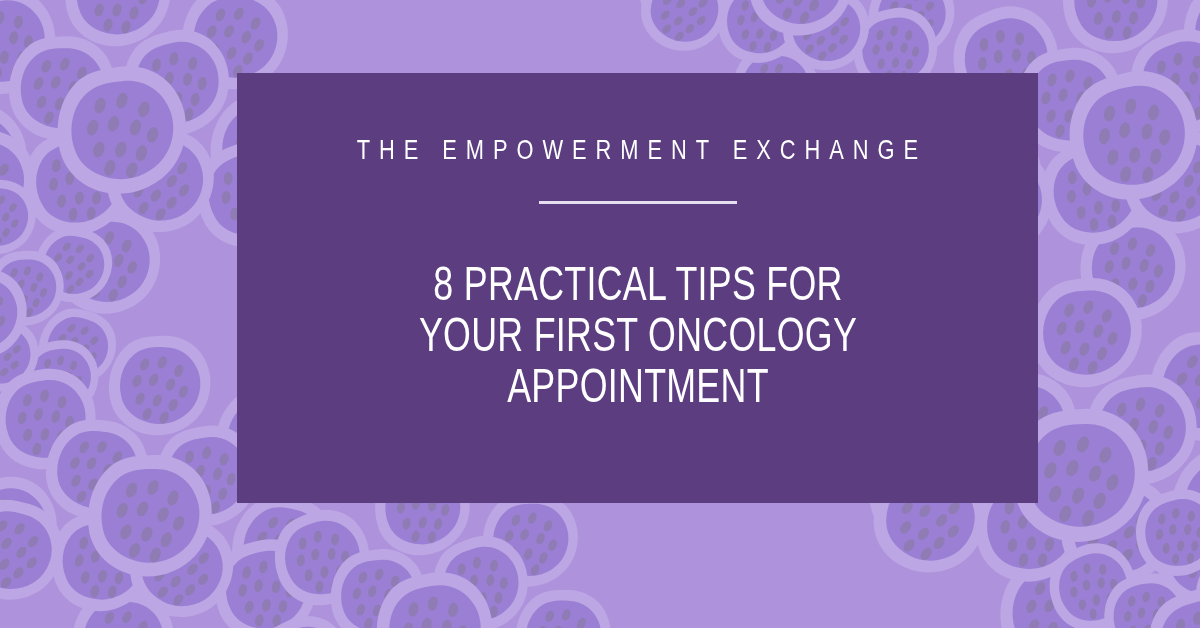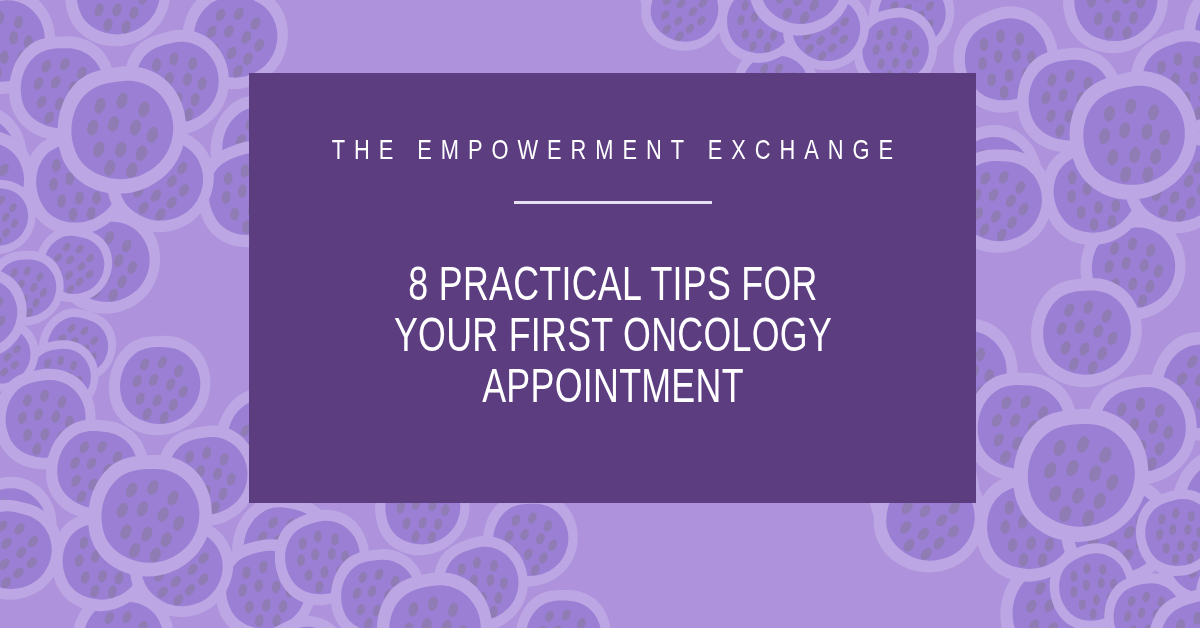--- a/index.html
+++ b/index.html
@@ -29,29 +29,28 @@
     width: 1200px;
     height: 628px;
     display: block;
   }
 
   
   #headline-card {
     position: absolute;
     left: 237px;
     top: 73px;
-    width: 727px;
+    width: 801px;
     height: 430px;
     background: #5b3d80;
     box-sizing: border-box;
     display: flex;
     flex-direction: column;
     align-items: center;
     padding-top: 63px;
-    margin-left: 12px;
   }
 
   #eyebrow {
     color: #ffffff;
     font-family: "Liberation Sans", sans-serif;
     font-size: 28px;
     font-weight: 300;
     letter-spacing: 11.5px;
     text-indent: 11.5px;
     line-height: 1;

